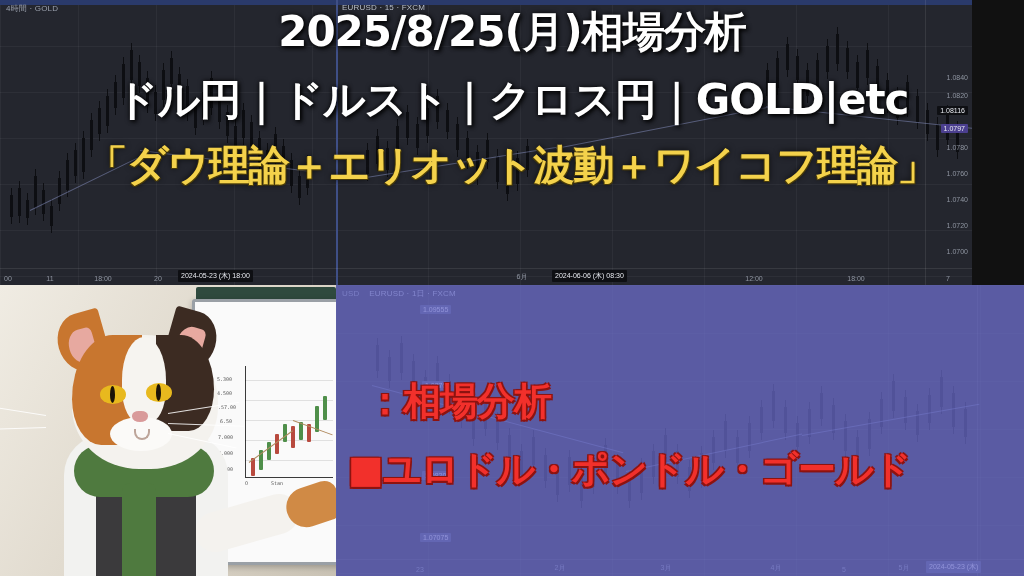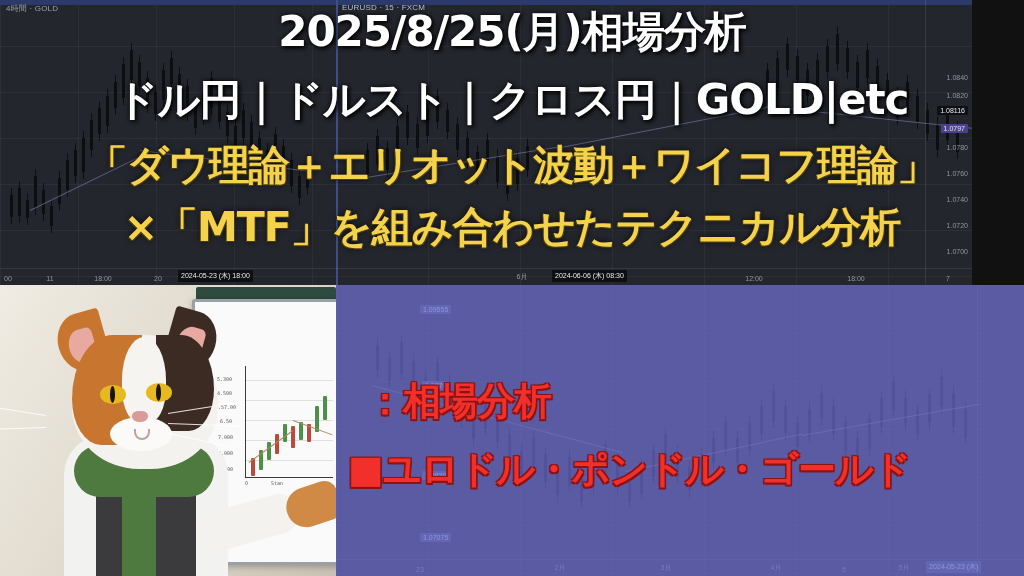--- a/index.html
+++ b/index.html
@@ -451,20 +451,25 @@
       <div class="whisk" style="left:150px;top:106px;width:72px;transform:rotate(-9deg);"></div>
       <div class="whisk" style="left:150px;top:116px;width:76px;transform:rotate(2deg);"></div>
       <div class="whisk" style="left:150px;top:126px;width:70px;transform:rotate(12deg);"></div>
       <div class="whisk" style="left:28px;top:108px;width:64px;transform:rotate(189deg);"></div>
       <div class="whisk" style="left:28px;top:120px;width:66px;transform:rotate(178deg);"></div>
     </div>
   </div>
 
   <div class="panel" id="chart-bottom">
     <div class="grid"></div>
+    <div class="hdr">
+      <span>USD</span>
+      &nbsp;&nbsp;
+      <span class="sym">EURUSD · 1日 · FXCM</span>
+    </div>
 
     <div class="cndl" style="left:40px;top:60px;height:26px;">
         <i></i>
       </div>
     <div class="cndl" style="left:52px;top:72px;height:24px;">
         <i></i>
       </div>
     <div class="cndl" style="left:64px;top:58px;height:30px;">
         <i></i>
       </div>
@@ -629,18 +634,17 @@
       <span style="left:568px;">5月</span>
     </div>
     <div class="badge slate" style="left:590px;bottom:3px;">2024-05-23 (木)</div>
 
     <div class="tint"></div>
   </div>
 
   <div class="ttl" id="title-line1">2025/8/25(月)相場分析</div>
   <div class="ttl" id="title-line3">「ダウ理論＋エリオット波動＋ワイコフ理論」</div>
   <div class="ttl" id="title-line2">ドル円｜ドルスト｜クロス円｜GOLD|etc</div>
-  <div class="ttl" id="title-line4">×「MTF」を組み合わせたテクニカル分析</div>
 
   <div class="rl" id="bullet-line2">：相場分析</div>
   <div class="rl" id="bullet-line3">■ユロドル・ポンドル・ゴールド</div>
 
 </div>
 
 </body></html>

